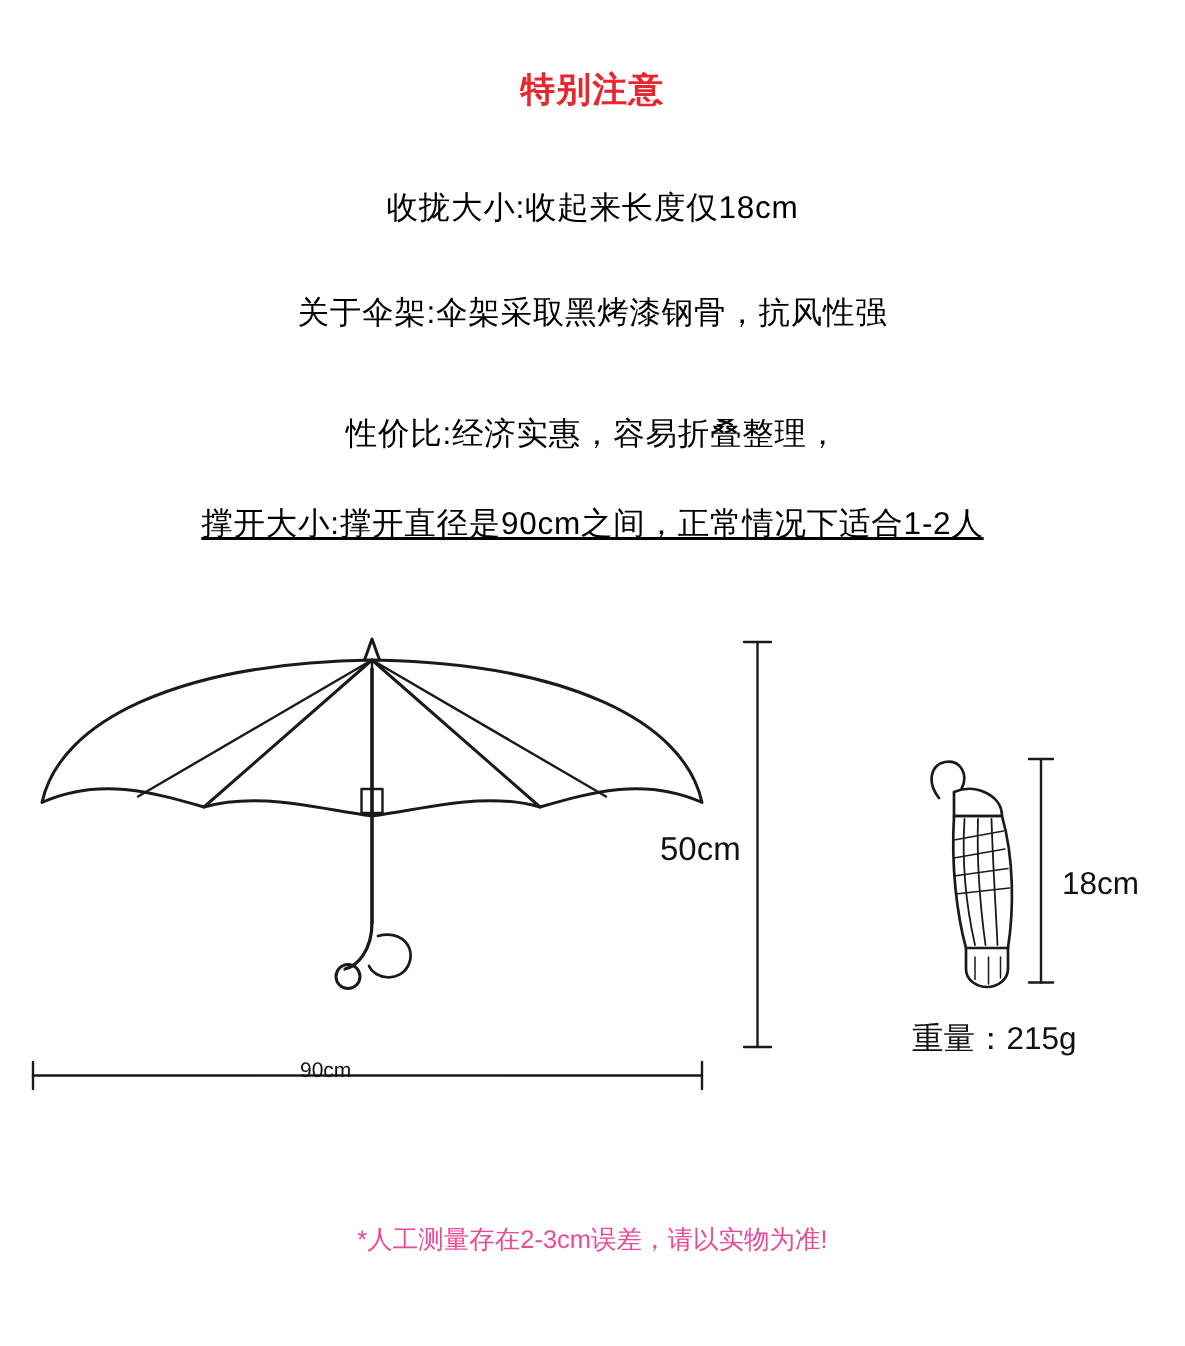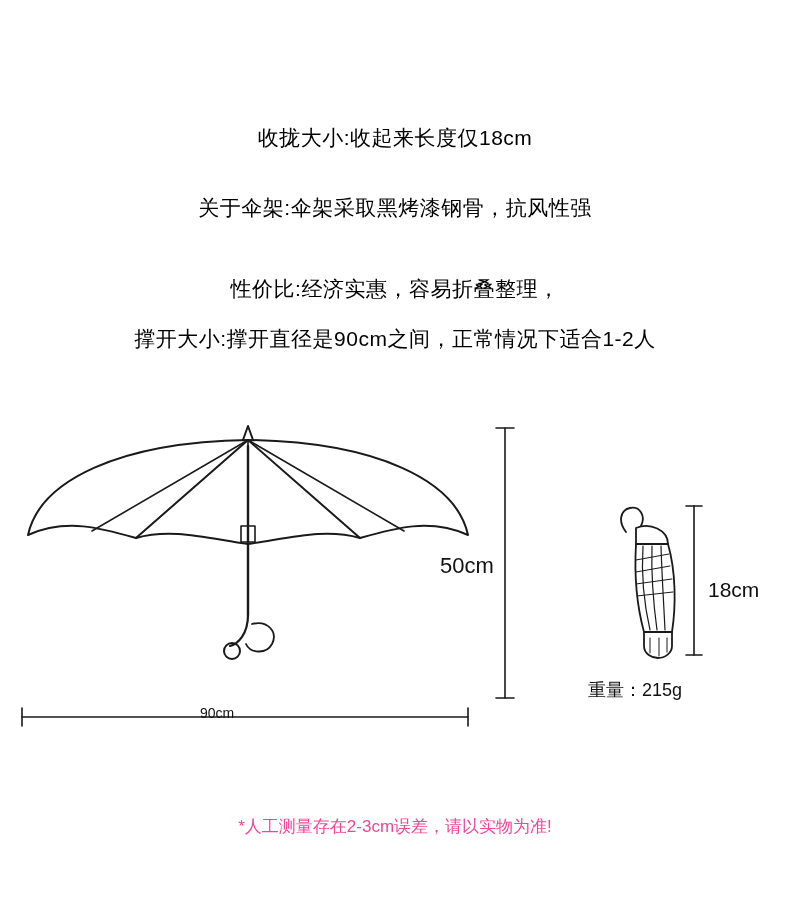--- a/index.html
+++ b/index.html
@@ -35,21 +35,21 @@
     position: absolute;
     width: 790px;
     text-align: center;
     font-size: 21px;
     color: #000000;
     letter-spacing: 0.5px;
   }
   .spec-1 { top: 124px; }
   .spec-2 { top: 194px; }
   .spec-3 { top: 275px; }
-  .spec-4 { top: 325px; }
+  .spec-4 { top: 335px; text-decoration: underline; }
 
   .diagram {
     position: absolute;
     top: 410px;
     left: 0;
     width: 656px;
     height: 360px;
   }
 
   .label {
@@ -67,23 +67,23 @@
     left: 200px;
     top: 295px;
     font-size: 14px;
   }
   .label-18 {
     left: 708px;
     top: 168px;
     font-size: 21px;
   }
   .label-weight {
-    left: 588px;
+    left: 608px;
     top: 268px;
-    font-size: 18px;
+    font-size: 21px;
   }
 
   .footnote {
     position: absolute;
     top: 815px;
     left: 0;
     width: 790px;
     text-align: center;
     font-size: 17px;
     color: #ec4899;
@@ -94,20 +94,21 @@
     left: 0;
     top: 0;
     overflow: visible;
   }
 </style>
 </head>
 <body>
 
 <div class="page">
 
+  <div class="title">特别注意</div>
 
   <div class="spec-line spec-1">收拢大小:收起来长度仅18cm</div>
   <div class="spec-line spec-2">关于伞架:伞架采取黑烤漆钢骨，抗风性强</div>
   <div class="spec-line spec-3">性价比:经济实惠，容易折叠整理，</div>
   <div class="spec-line spec-4">撑开大小:撑开直径是90cm之间，正常情况下适合1-2人</div>
 
   <div class="diagram">
 
     <svg class="art" width="790" height="360" viewBox="0 0 790 360">
       <g fill="none" stroke="#1a1a1a" stroke-width="2" stroke-linecap="round" stroke-linejoin="round">

